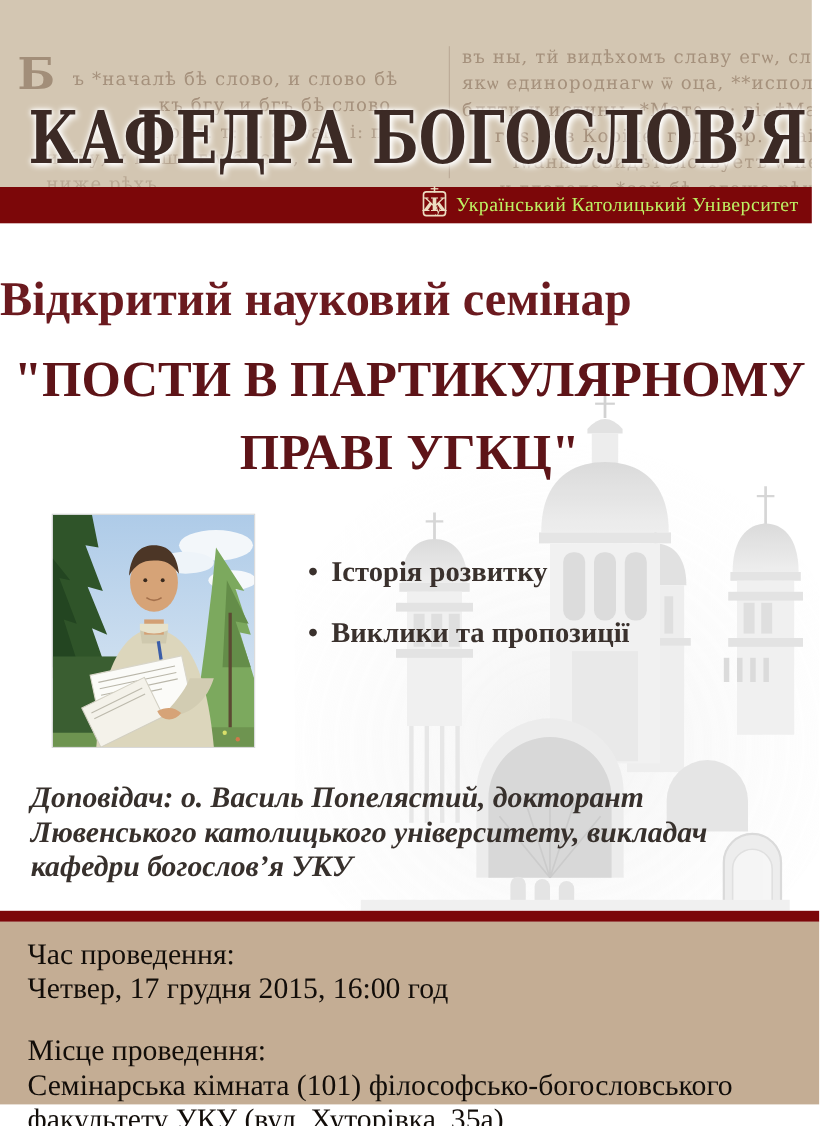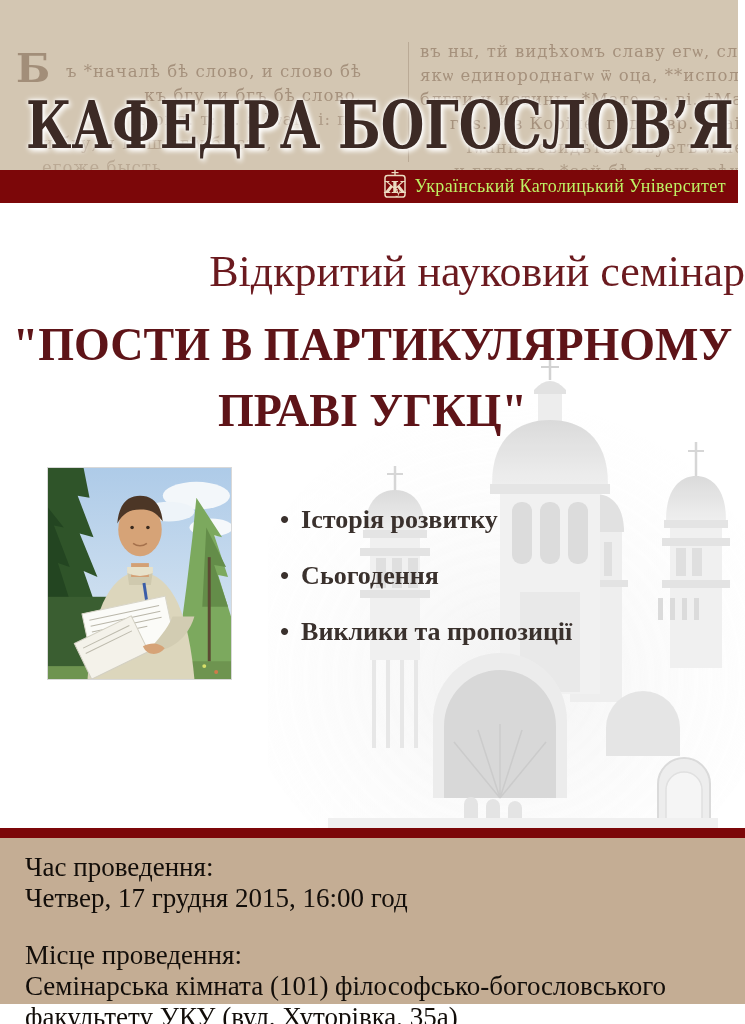--- a/index.html
+++ b/index.html
@@ -21,22 +21,22 @@
               text-shadow:0 0 3px #fff, 0 0 6px #fff, 2px 2px 5px rgba(255,255,255,.9);}
 
   
   .band{position:absolute;left:0;top:170px;width:738px;height:33px;background:#7c0709;
         display:flex;align-items:center;justify-content:flex-end;padding-right:0;box-sizing:border-box;}
   .band-inner{display:flex;align-items:center;gap:6px;margin-right:12px;}
   .uni-name{color:#bef264;font-size:18px;letter-spacing:.4px;white-space:nowrap;}
 
   
   .church{position:absolute;left:268px;top:352px;width:477px;height:476px;opacity:.9;pointer-events:none;}
-  .seminar-type{position:absolute;left:0;top:246px;width:745px;text-align:right;
-                font-size:44px;color:#6b1a1f;}
+  .seminar-type{position:absolute;left:0;top:246px;width:745px;text-align:left;
+                font-size:44px;color:#6b1a1f;font-weight:bold;}
   .seminar-title{position:absolute;left:0;top:312px;width:745px;text-align:center;
                  font-size:46px;font-weight:bold;color:#5e1418;line-height:66px;}
   .photo{position:absolute;left:47px;top:467px;width:185px;height:213px;border:1px solid #d8d8d8;
          box-sizing:border-box;}
   .bullets{position:absolute;left:280px;top:505px;list-style:none;margin:0;padding:0;}
   .bullets li{font-size:26px;font-weight:bold;color:#3a312d;margin-bottom:26px;white-space:nowrap;}
   .bullets .dot{margin-right:12px;}
   .speaker{position:absolute;left:28px;top:710px;width:702px;font-size:27px;font-weight:bold;
            font-style:italic;color:#37302c;line-height:31px;}
 
@@ -53,21 +53,21 @@
 
 <div class="poster">
 
   <div class="header">
     <span class="dropcap">Б</span>
     <div class="ms-col ms-left">
       <div style="padding-left:24px;margin-top:12px;">ъ *началѣ бѣ слово, и слово бѣ</div>
       <div style="padding-left:12px;text-align:right;">къ бгу, и бгъ бѣ слово.</div>
       <div style="padding-left:87px;opacity:.8;">*Пойд. т: д.  а Іѡан. і: п.</div>
       <div style="opacity:.65;">и бгу,  и выш егw бысть,</div>
-      <div style="opacity:.55;">егоже бысть.</div>
+      <div style="opacity:.55;">ниже рѣхъ.</div>
     </div>
     <div class="ms-divider"></div>
     <div class="ms-col ms-right">
       <div>въ ны, тй видѣхомъ славу егѡ, славу</div>
       <div>якѡ единороднагѡ ѿ оца, **исполнь</div>
       <div>блгти и истины.  *Матѳ. а: ві. †Матѳ.</div>
       <div style="padding-left:30px;">г: ѕ.  **в Корінѳ. г: д.  Євр. в: аі.</div>
       <div style="padding-left:46px;opacity:.8;">Іѡаннъ свидѣтелствуетъ ѡ немъ</div>
       <div style="padding-left:34px;opacity:.8;">и глагола: *сей бѣ, егоже рѣхъ,</div>
 
@@ -235,24 +235,24 @@
       <line x1="36" y1="166" x2="88" y2="166" stroke="#bcb9ac" stroke-width="1"></line>
       <line x1="36" y1="172" x2="88" y2="172" stroke="#bcb9ac" stroke-width="1"></line>
     </g>
 
     <path d="M148,150 C140,176 120,186 100,186 C112,172 120,164 126,150 Z" fill="#d2ccb2"></path>
     <path d="M96,180 C104,176 112,176 118,182 C112,190 100,190 96,180 Z" fill="#d6a377"></path>
   </svg>
 
   <ul class="bullets">
     <li><span class="dot">•</span><span>Історія розвитку</span></li>
-    <li><span class="dot">•</span><span>Сьогодення</span></li>
     <li><span class="dot">•</span><span>Виклики та пропозиції</span></li>
   </ul>
 
+  <div class="speaker">Доповідач: о. Василь Попелястий, докторант Лювенського католицького університету, викладач кафедри богослов’я УКУ</div>
 
   <div class="divider"></div>
   <div class="footer">
     <div class="line">Час проведення:</div>
     <div class="line">Четвер, 17 грудня 2015, 16:00 год</div>
     <div class="place-block">
       <div class="line">Місце проведення:</div>
       <div class="line wrap">Семінарська кімната (101) філософсько-богословського факультету УКУ (вул. Хуторівка, 35а)</div>
     </div>
   </div>

